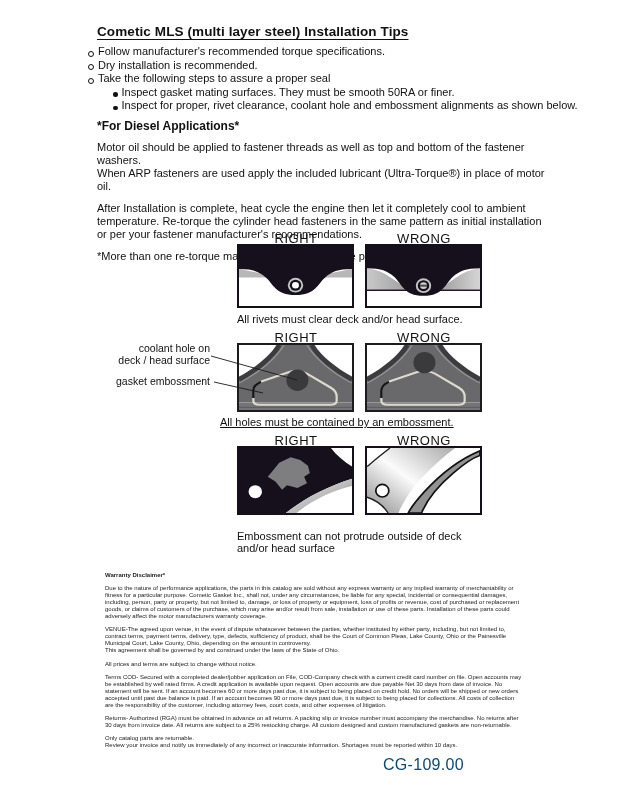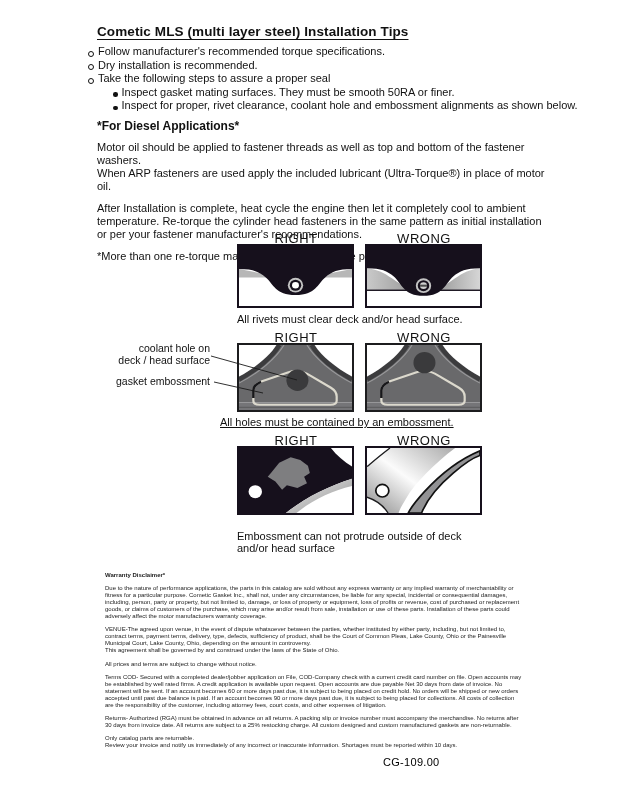--- a/index.html
+++ b/index.html
@@ -29,21 +29,21 @@
   .diesel h2{font-size:12px; margin:0 0 8px 0;}
   .para{font-size:11px; line-height:13px; margin:0 0 9px 0; white-space:pre-line;}
   .dlabel{font-size:13px; letter-spacing:.5px; text-align:center; width:118px;}
   .panel{border:2.5px solid #16101c; background:#fff; line-height:0;}
   .panel svg{display:block;}
   .caption{font-size:11px; line-height:12px; color:#111;}
   .ann{font-size:10.5px; line-height:11.5px; text-align:right; width:132px;}
   .legal{left:105px; top:572px; width:430px; font-size:6px; line-height:6.9px; color:#222;}
   .legal h3{font-size:6px; margin:0 0 6.5px 0;}
   .legal p{margin:0 0 6.5px 0; white-space:pre-line;}
-  .footer{left:383px; top:756px; font-size:11px; letter-spacing:.3px; color:#000000;}
+  .footer{left:383px; top:756px; font-size:16px; letter-spacing:.3px; color:#0c4a6e;}
 </style>
 </head>
 <body>
 
 <div class="page">
 
   <div class="abs title">Cometic MLS (multi layer steel) Installation Tips</div>
 
   <div class="abs bullets">
     <div class="brow">

